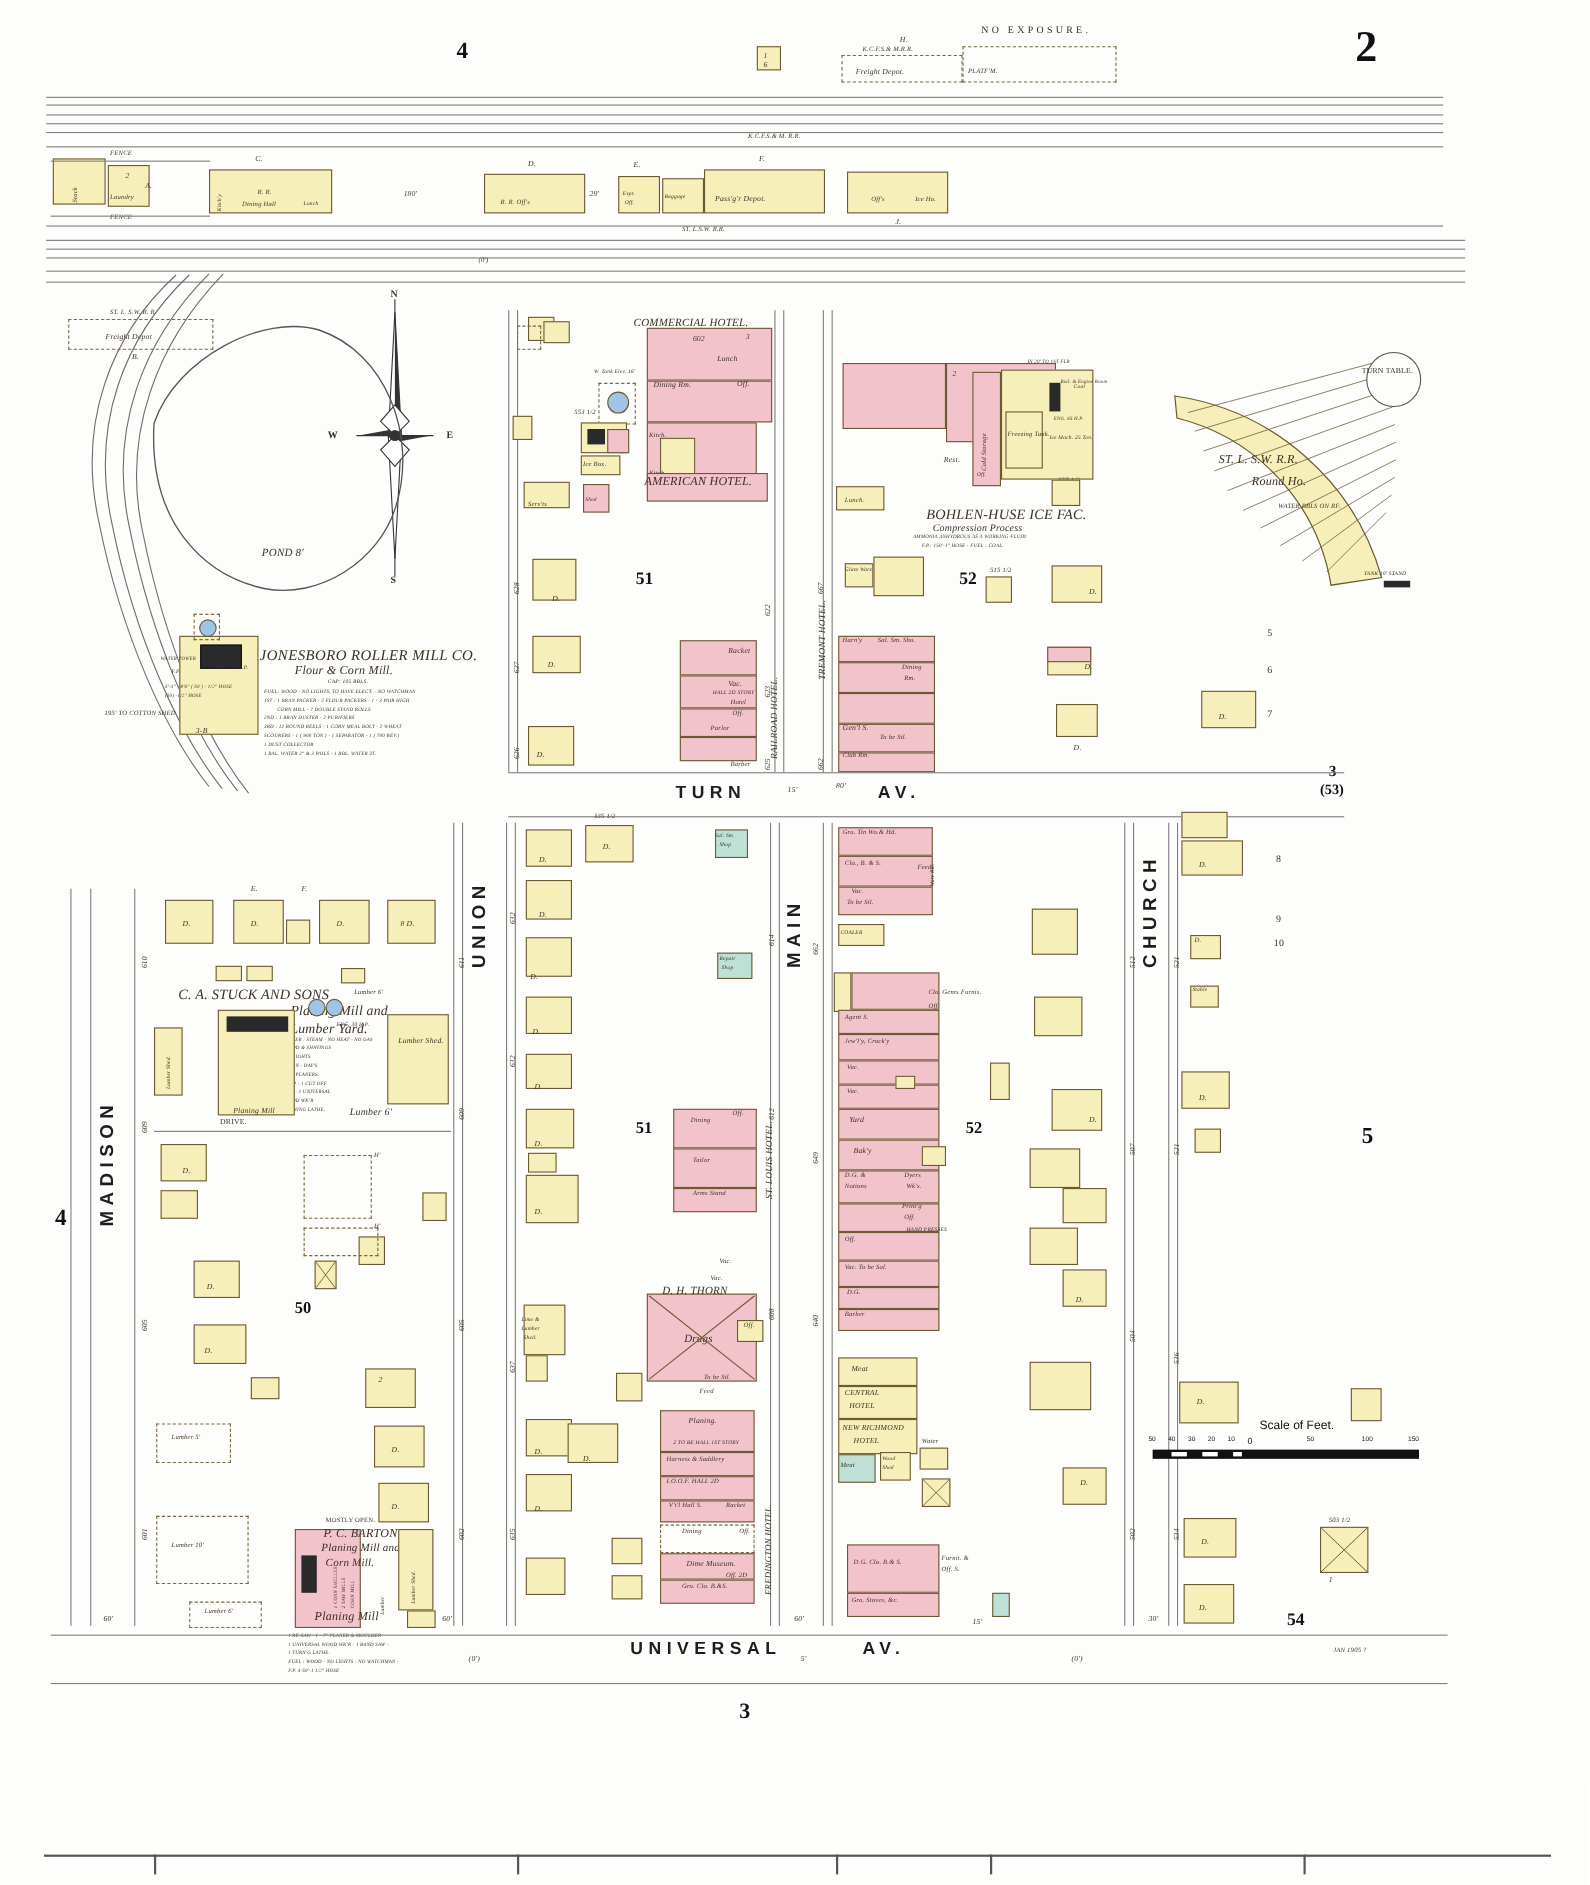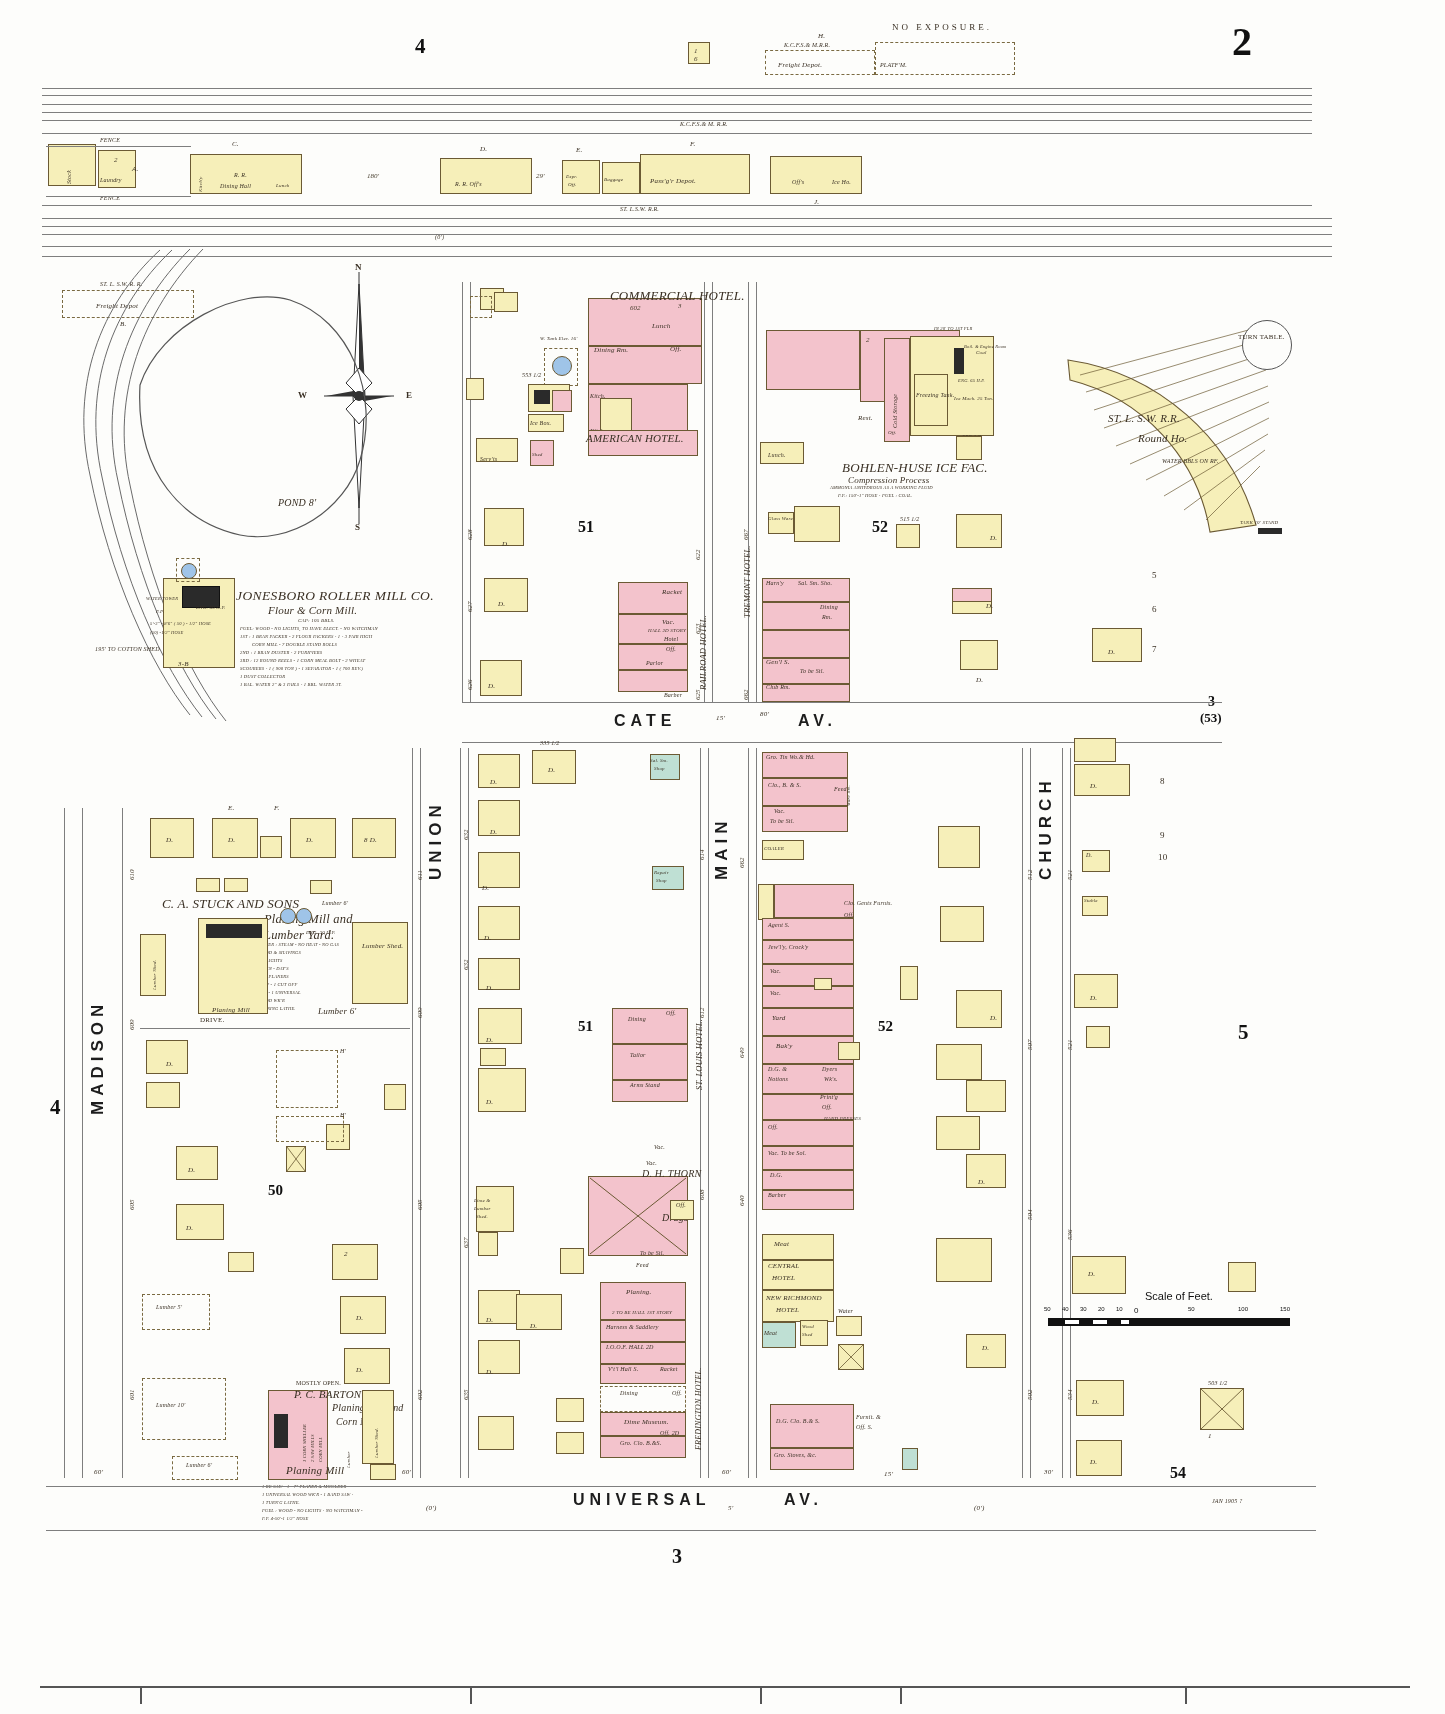--- a/index.html
+++ b/index.html
@@ -13,21 +13,21 @@
   .g{background:#bfe0d4;}
   .dash{border:1.1px dashed #7a6a42;background:transparent;}
   .line{position:absolute;background:#555;}
   .hair{position:absolute;background:#7e7e7e;height:1px;}
   .vhair{position:absolute;background:#7e7e7e;width:1px;}
   .lot{position:absolute;border:1px solid #8d8d8d;box-sizing:border-box;background:transparent;}
   
   .lbl{position:absolute;font-family:"Liberation Serif",serif;color:#3a3024;white-space:nowrap;
        font-style:italic;letter-spacing:.2px;}
   .t5{font-size:5px;}  .t6{font-size:6px;}  .t7{font-size:7px;}
-  .t9{font-size:9px;} .t10{font-size:10px;margin-left:40px;} .t11{font-size:11px;} .t13{font-size:13px;}
+  .t9{font-size:9px;} .t10{font-size:10px;} .t11{font-size:11px;} .t13{font-size:13px;}
   .up{text-transform:uppercase;}
   .blk{font-weight:bold;}
   .num{position:absolute;font-family:"Liberation Serif",serif;font-style:italic;font-size:7px;color:#4a4030;}
   .vert{transform-origin:left top;}
   .street{position:absolute;font-family:"Liberation Sans",sans-serif;font-style:normal;
           font-weight:bold;color:#1d1d1d;letter-spacing:5px;}
   .bignum{position:absolute;font-family:"Liberation Serif",serif;font-weight:bold;color:#111;}
   
   #cart{position:absolute;left:1092px;top:100px;width:160px;height:55px;border:3px solid #111;
         border-radius:50%/50%;text-align:center;background:#fff;}
@@ -216,21 +216,21 @@
   <div class="lot" style="left:462px;top:282px;width:250px;height:420px;border:none;"></div>
   <div class="vhair" style="left:462px;top:282px;height:420px;"></div>
   <div class="vhair" style="left:470px;top:282px;height:420px;"></div>
   <div class="vhair" style="left:704px;top:282px;height:420px;"></div>
   <div class="vhair" style="left:712px;top:282px;height:420px;"></div>
 
   <div class="bldg p" style="left:588px;top:298px;width:114px;height:48px;"></div>
   <div class="bldg p" style="left:588px;top:346px;width:114px;height:38px;"></div>
   <div class="bldg p" style="left:588px;top:384px;width:100px;height:58px;"></div>
   <div class="bldg y" style="left:600px;top:398px;width:32px;height:46px;"></div>
-  <div class="lbl t11" style="left:610px;top:288px;font-size:13px;">COMMERCIAL HOTEL.</div>
+  <div class="lbl t11" style="left:576px;top:288px;font-size:10px;">COMMERCIAL HOTEL.</div>
   <div class="lbl t7" style="left:652px;top:322px;">Lunch</div>
   <div class="lbl t7" style="left:594px;top:346px;">Dining  Rm.</div>
   <div class="lbl t7" style="left:670px;top:345px;">Off.</div>
   <div class="lbl t6" style="left:590px;top:428px;">Kitch.</div>
   <div class="num" style="left:678px;top:302px;">3</div>
   <div class="num" style="left:630px;top:304px;">602</div>
 
   <div class="bldg dash y" style="left:544px;top:348px;width:34px;height:38px;"></div>
   <div class="abs" style="left:552px;top:356px;width:18px;height:18px;border-radius:50%;background:#9fc4e8;border:1px solid #6b5a34;"></div>
   <div class="lbl t5" style="left:540px;top:336px;">W. Tank Elev. 16'</div>
@@ -332,21 +332,21 @@
   <div class="bldg y" style="left:960px;top:640px;width:38px;height:30px;"></div>
   <div class="lbl t7" style="left:976px;top:676px;">D.</div>
   <div class="bldg y" style="left:1092px;top:628px;width:50px;height:34px;"></div>
   <div class="lbl t7" style="left:1108px;top:648px;">D.</div>
 
   <div class="bignum" style="left:578px;top:518px;font-size:16px;">51</div>
   <div class="bignum" style="left:872px;top:518px;font-size:16px;">52</div>
   <div class="bignum" style="left:1208px;top:694px;font-size:14px;">3</div>
   <div class="bignum" style="left:1200px;top:710px;font-size:13px;">(53)</div>
 
-  <div class="street" style="left:614px;top:712px;font-size:16px;">CATE</div>
+  <div class="street" style="left:614px;top:712px;font-size:16px;">TURN</div>
   <div class="street" style="left:798px;top:712px;font-size:16px;">AV.</div>
   <div class="hair" style="left:462px;top:702px;width:760px;"></div>
   <div class="hair" style="left:462px;top:742px;width:760px;"></div>
   <div class="lbl t7" style="left:716px;top:714px;">15'</div>
   <div class="lbl t7" style="left:760px;top:710px;">80'</div>
 
   <div class="street" style="left:88px;top:1010px;font-size:17px;transform:rotate(-90deg);transform-origin:left top;"></div>
   <div class="street" style="left:88px;top:1115px;font-size:17px;transform:rotate(-90deg);transform-origin:left top;">MADISON</div>
   <div class="street" style="left:426px;top:880px;font-size:17px;transform:rotate(-90deg);transform-origin:left top;">UNION</div>
   <div class="street" style="left:712px;top:880px;font-size:17px;transform:rotate(-90deg);transform-origin:left top;">MAIN</div>

